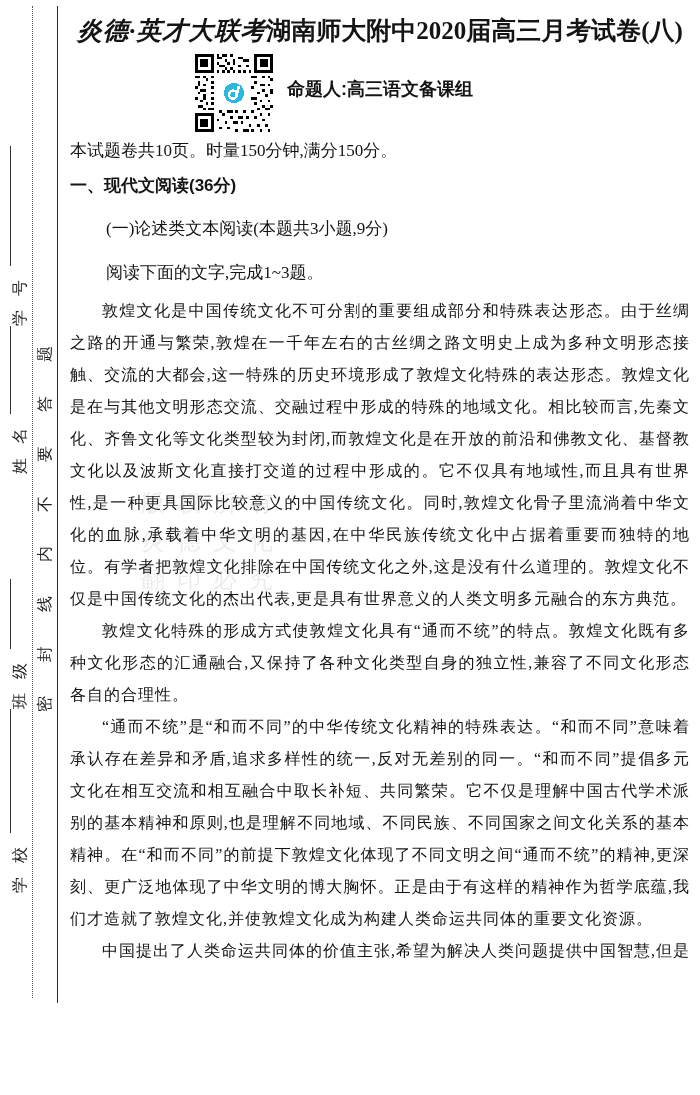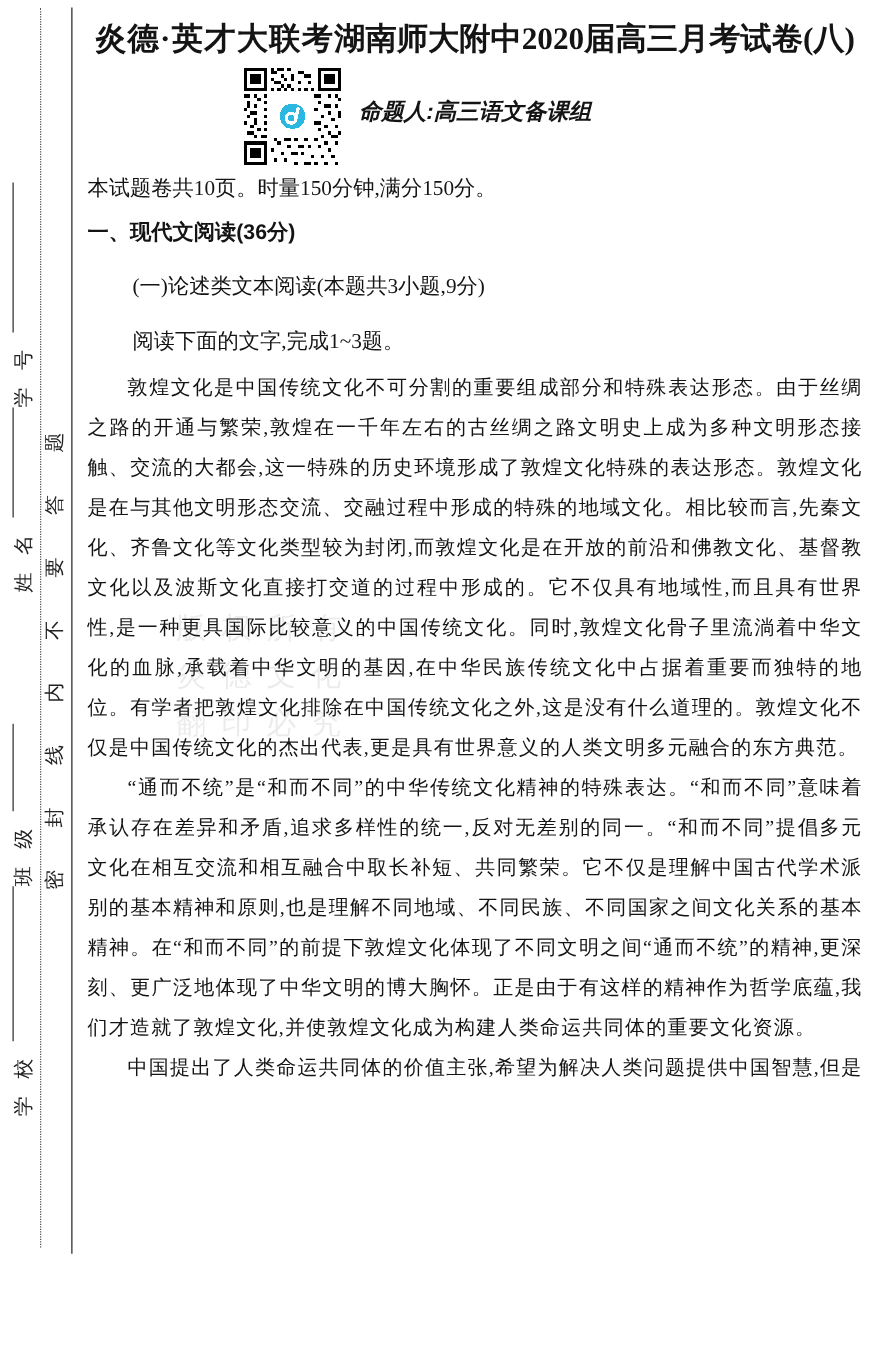--- a/index.html
+++ b/index.html
@@ -24,27 +24,27 @@
   }
   .fld{display:flex;align-items:center;}
   .fld .lbl{letter-spacing:14px;line-height:26px;}
   .fld .u{display:inline-block;height:0;border-top:1.2px solid #333;align-self:flex-start;margin-top:3px;}
   .u-xuexiao{width:124px}.u-banji{width:70px}.u-xingming{width:88px}.u-xuehao{width:120px}
   .fld-banji{margin-right:105px;}
 
   
   .content{position:absolute;left:70px;top:0;width:620px;}
   .exam-title{margin:14px 0 0;text-align:center;font-size:25px;font-weight:bold;white-space:nowrap;letter-spacing:0;}
-  .exam-title .brush{letter-spacing:1px;}
+  .exam-title .brush{font-style:italic;letter-spacing:1px;}
   .exam-title .rest{font-weight:600;}
   .qr{position:absolute;left:125px;top:54px;width:78px;height:78px;}
   .subject{margin:24px 0 0;text-align:center;font-size:38px;font-weight:bold;
     font-family:"Liberation Sans","DejaVu Sans",sans-serif;letter-spacing:2px;}
   .setter{margin-top:30px;text-align:center;font-size:18px;font-weight:bold;
-    font-family:"Liberation Sans","DejaVu Sans",sans-serif;font-style:italic;}
+    font-family:"Liberation Sans","DejaVu Sans",sans-serif;}
   .exam-info{margin-top:38px;font-size:17px;}
   .section-heading{margin-top:12px;font-size:17px;font-weight:bold;
     font-family:"Liberation Sans","DejaVu Sans",sans-serif;}
   .sub-heading,.instruction{margin-top:20px;font-size:17px;line-height:24px;text-indent:36px;}
   .passage{margin-top:10px;}
   .passage p{margin:0;font-size:16px;line-height:32px;text-align:justify;text-indent:2em;letter-spacing:1px;}
 
   
   .watermark{position:absolute;left:133px;top:484px;width:160px;text-align:center;
     color:rgba(0,0,0,0.08);font-size:24px;letter-spacing:12px;line-height:38px;
@@ -215,20 +215,21 @@
     <div class="setter">命题人:高三语文备课组</div>
 
     <div class="exam-info">本试题卷共10页。时量150分钟,满分150分。</div>
 
     <div class="section-heading">一、现代文阅读(36分)</div>
     <div class="sub-heading">(一)论述类文本阅读(本题共3小题,9分)</div>
     <div class="instruction">阅读下面的文字,完成1~3题。</div>
 
     <div class="passage">
       <p>敦煌文化是中国传统文化不可分割的重要组成部分和特殊表达形态。由于丝绸之路的开通与繁荣,敦煌在一千年左右的古丝绸之路文明史上成为多种文明形态接触、交流的大都会,这一特殊的历史环境形成了敦煌文化特殊的表达形态。敦煌文化是在与其他文明形态交流、交融过程中形成的特殊的地域文化。相比较而言,先秦文化、齐鲁文化等文化类型较为封闭,而敦煌文化是在开放的前沿和佛教文化、基督教文化以及波斯文化直接打交道的过程中形成的。它不仅具有地域性,而且具有世界性,是一种更具国际比较意义的中国传统文化。同时,敦煌文化骨子里流淌着中华文化的血脉,承载着中华文明的基因,在中华民族传统文化中占据着重要而独特的地位。有学者把敦煌文化排除在中国传统文化之外,这是没有什么道理的。敦煌文化不仅是中国传统文化的杰出代表,更是具有世界意义的人类文明多元融合的东方典范。</p>
+      <p>敦煌文化特殊的形成方式使敦煌文化具有“通而不统”的特点。敦煌文化既有多种文化形态的汇通融合,又保持了各种文化类型自身的独立性,兼容了不同文化形态各自的合理性。</p>
       <p>“通而不统”是“和而不同”的中华传统文化精神的特殊表达。“和而不同”意味着承认存在差异和矛盾,追求多样性的统一,反对无差别的同一。“和而不同”提倡多元文化在相互交流和相互融合中取长补短、共同繁荣。它不仅是理解中国古代学术派别的基本精神和原则,也是理解不同地域、不同民族、不同国家之间文化关系的基本精神。在“和而不同”的前提下敦煌文化体现了不同文明之间“通而不统”的精神,更深刻、更广泛地体现了中华文明的博大胸怀。正是由于有这样的精神作为哲学底蕴,我们才造就了敦煌文化,并使敦煌文化成为构建人类命运共同体的重要文化资源。</p>
       <p>中国提出了人类命运共同体的价值主张,希望为解决人类问题提供中国智慧,但是</p>
     </div>
 
   </div>
 
 
 </div>
 
 </body></html>

